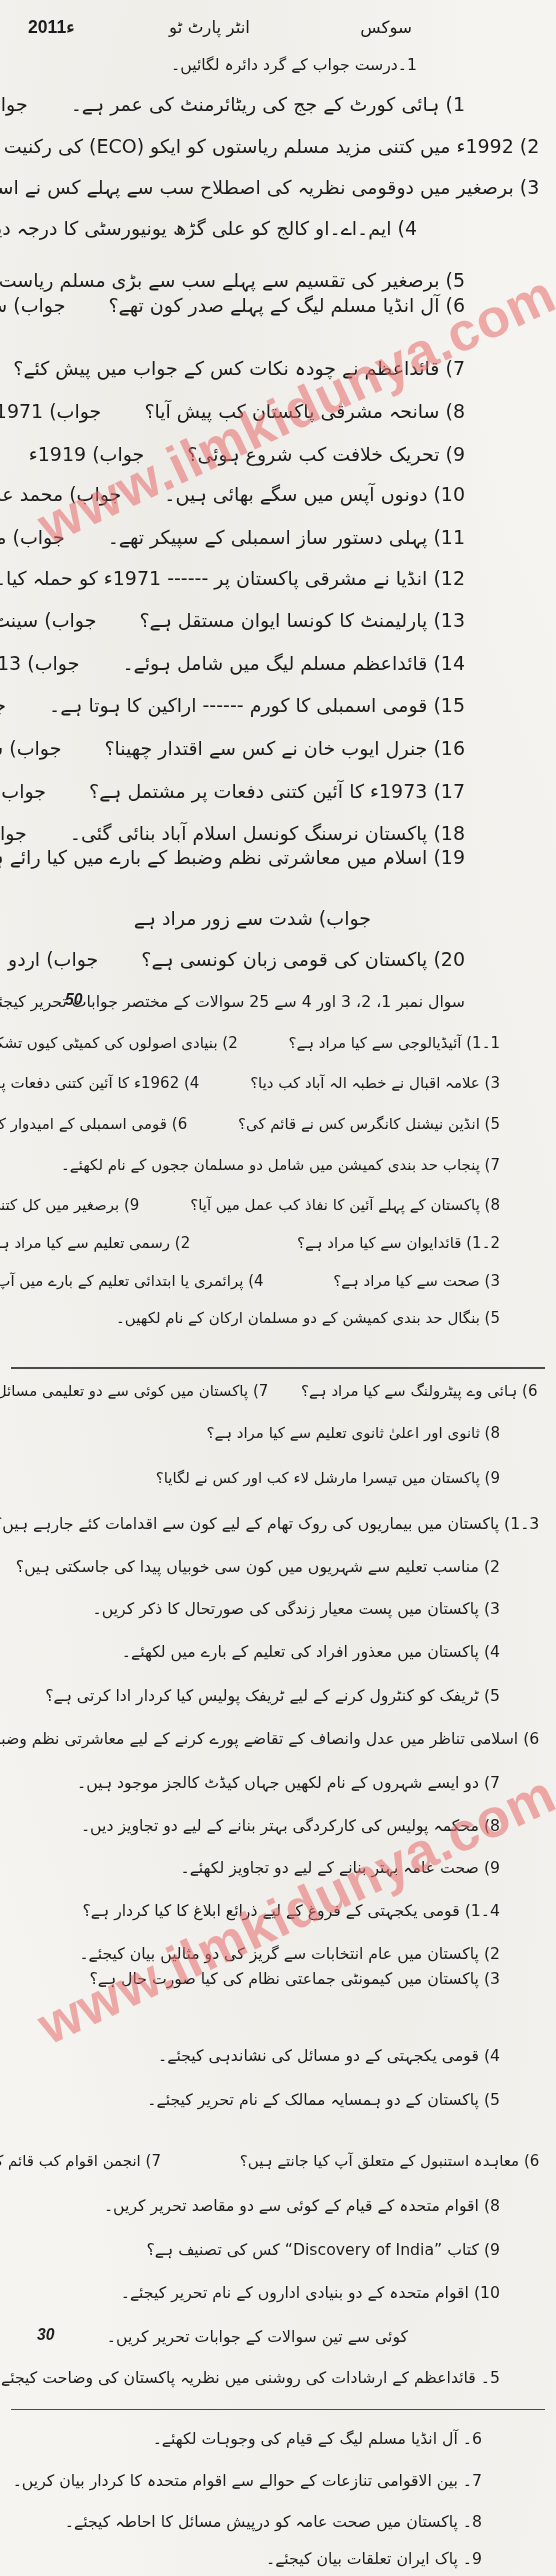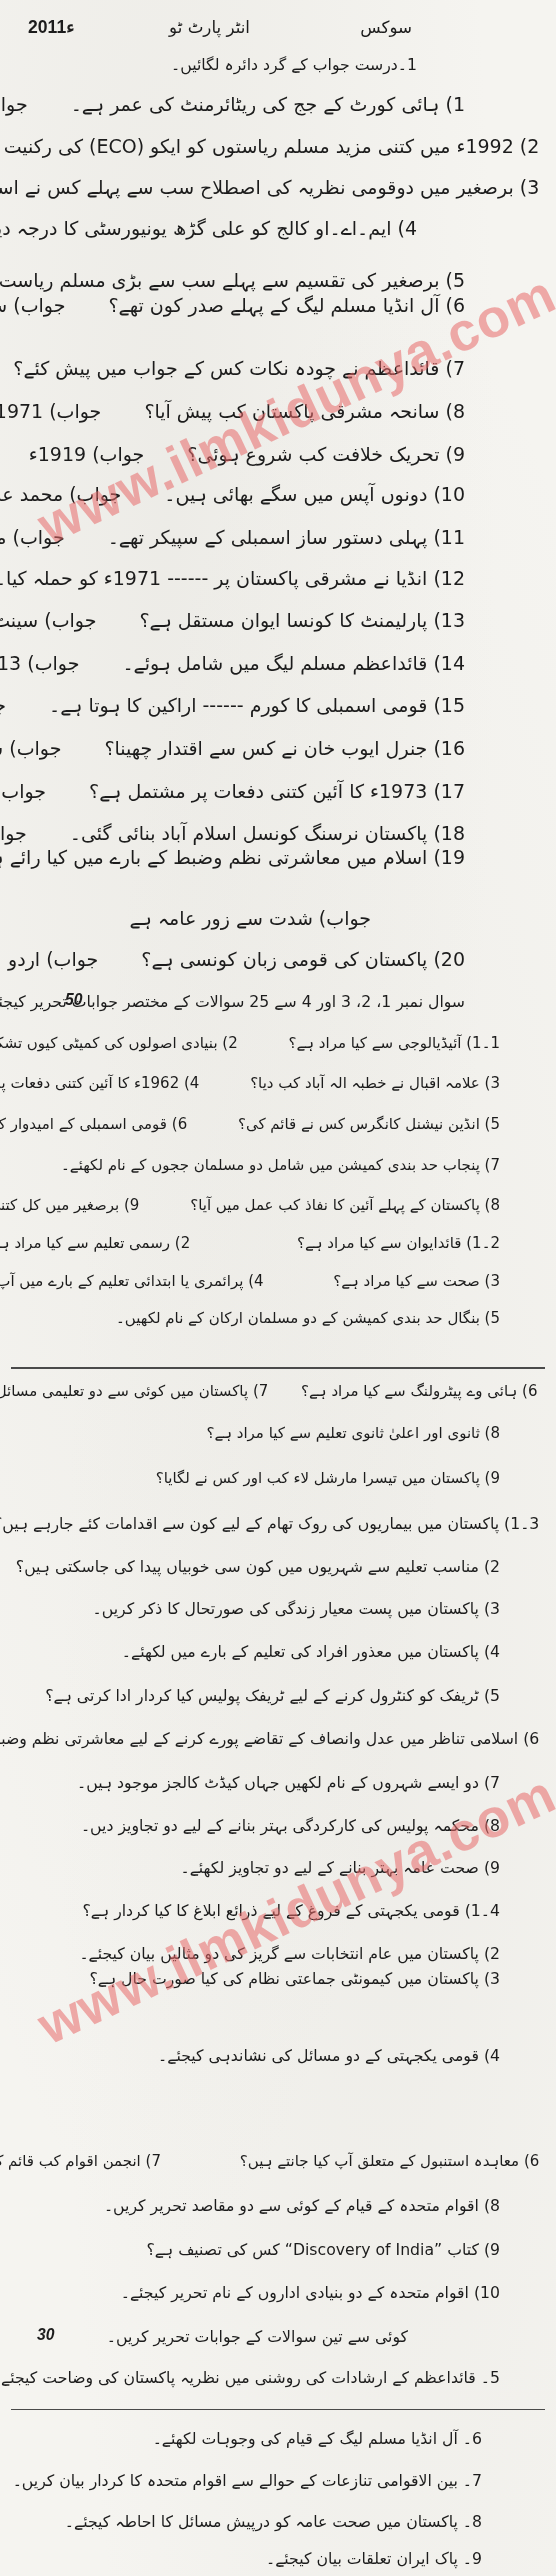--- a/index.html
+++ b/index.html
@@ -197,21 +197,21 @@
   <div class="q-row" style="top:822px; right:91px;">
     <span class="q-text">18) پاکستان نرسنگ کونسل اسلام آباد بنائی گئی۔</span>
     <span class="ans-label">جواب)</span>
     <span class="ans-value">1997ء</span>
   </div>
   <div class="q-row" style="top:846px; right:91px;">
     <span class="q-text">19) اسلام میں معاشرتی نظم وضبط کے بارے میں کیا رائے ہے؟</span>
   </div>
   <div class="q-row" style="top:907px; right:185px;">
     <span class="ans-label" style="margin-right:0">جواب)</span>
-    <span class="ans-value">شدت سے زور عامہ ہے</span>
+    <span class="ans-value">شدت سے زور مراد ہے</span>
   </div>
   <div class="q-row" style="top:948px; right:91px;">
     <span class="q-text">20) پاکستان کی قومی زبان کونسی ہے؟</span>
     <span class="ans-label">جواب)</span>
     <span class="ans-value">اردو</span>
   </div>
 
   <div class="line" style="top:991px; right:91px;">سوال نمبر 1، 2، 3 اور 4 سے 25 سوالات کے مختصر جوابات تحریر کیجئے۔</div>
   <div class="marks" style="top:991px; left:65px;">50</div>
 
@@ -266,20 +266,21 @@
   <div class="line" style="top:1685px; right:56px;">5) ٹریفک کو کنٹرول کرنے کے لیے ٹریفک پولیس کیا کردار ادا کرتی ہے؟</div>
   <div class="line" style="top:1728px; right:16.7px;">6) اسلامی تناظر میں عدل وانصاف کے تقاضے پورے کرنے کے لیے معاشرتی نظم وضبط کا کیا کردار۔</div>
   <div class="line" style="top:1772px; right:56px;">7) دو ایسے شہروں کے نام لکھیں جہاں کیڈٹ کالجز موجود ہیں۔</div>
   <div class="line" style="top:1815px; right:56px;">8) محکمہ پولیس کی کارکردگی بہتر بنانے کے لیے دو تجاویز دیں۔</div>
   <div class="line" style="top:1857px; right:56px;">9) صحت عامہ بہتر بنانے کے لیے دو تجاویز لکھئے۔</div>
 
   <div class="line" style="top:1900px; right:56px;">4۔1) قومی یکجہتی کے فروغ کے لیے ذرائع ابلاغ کا کیا کردار ہے؟</div>
   <div class="line" style="top:1943px; right:56px;">2) پاکستان میں عام انتخابات سے گریز کی دو مثالیں بیان کیجئے۔</div>
   <div class="line" style="top:1924px; right:56px;margin-top:44px;">3) پاکستان میں کیمونٹی جماعتی نظام کی کیا صورت حال ہے؟</div>
   <div class="line" style="top:2045px; right:56px;">4) قومی یکجہتی کے دو مسائل کی نشاندہی کیجئے۔</div>
+  <div class="line" style="top:2089px; right:56px;">5) پاکستان کے دو ہمسایہ ممالک کے نام تحریر کیجئے۔</div>
   <div class="pair-row" style="top:2150px; right:16.7px;">
     <span>6) معاہدہ استنبول کے متعلق آپ کیا جانتے ہیں؟</span>
     <span class="second" style="margin-right:74px">7) انجمن اقوام کب قائم کی گئی؟</span>
   </div>
   <div class="line" style="top:2195px; right:56px;">8) اقوام متحدہ کے قیام کے کوئی سے دو مقاصد تحریر کریں۔</div>
   <div class="line" style="top:2239px; right:56px;">9) کتاب ”Discovery of India“ کس کی تصنیف ہے؟</div>
   <div class="line" style="top:2282px; right:56px;">10) اقوام متحدہ کے دو بنیادی اداروں کے نام تحریر کیجئے۔</div>
 
   <div class="line" style="top:2326px; right:148px;">کوئی سے تین سوالات کے جوابات تحریر کریں۔</div>
   <div class="marks" style="top:2326px; left:37px;">30</div>

